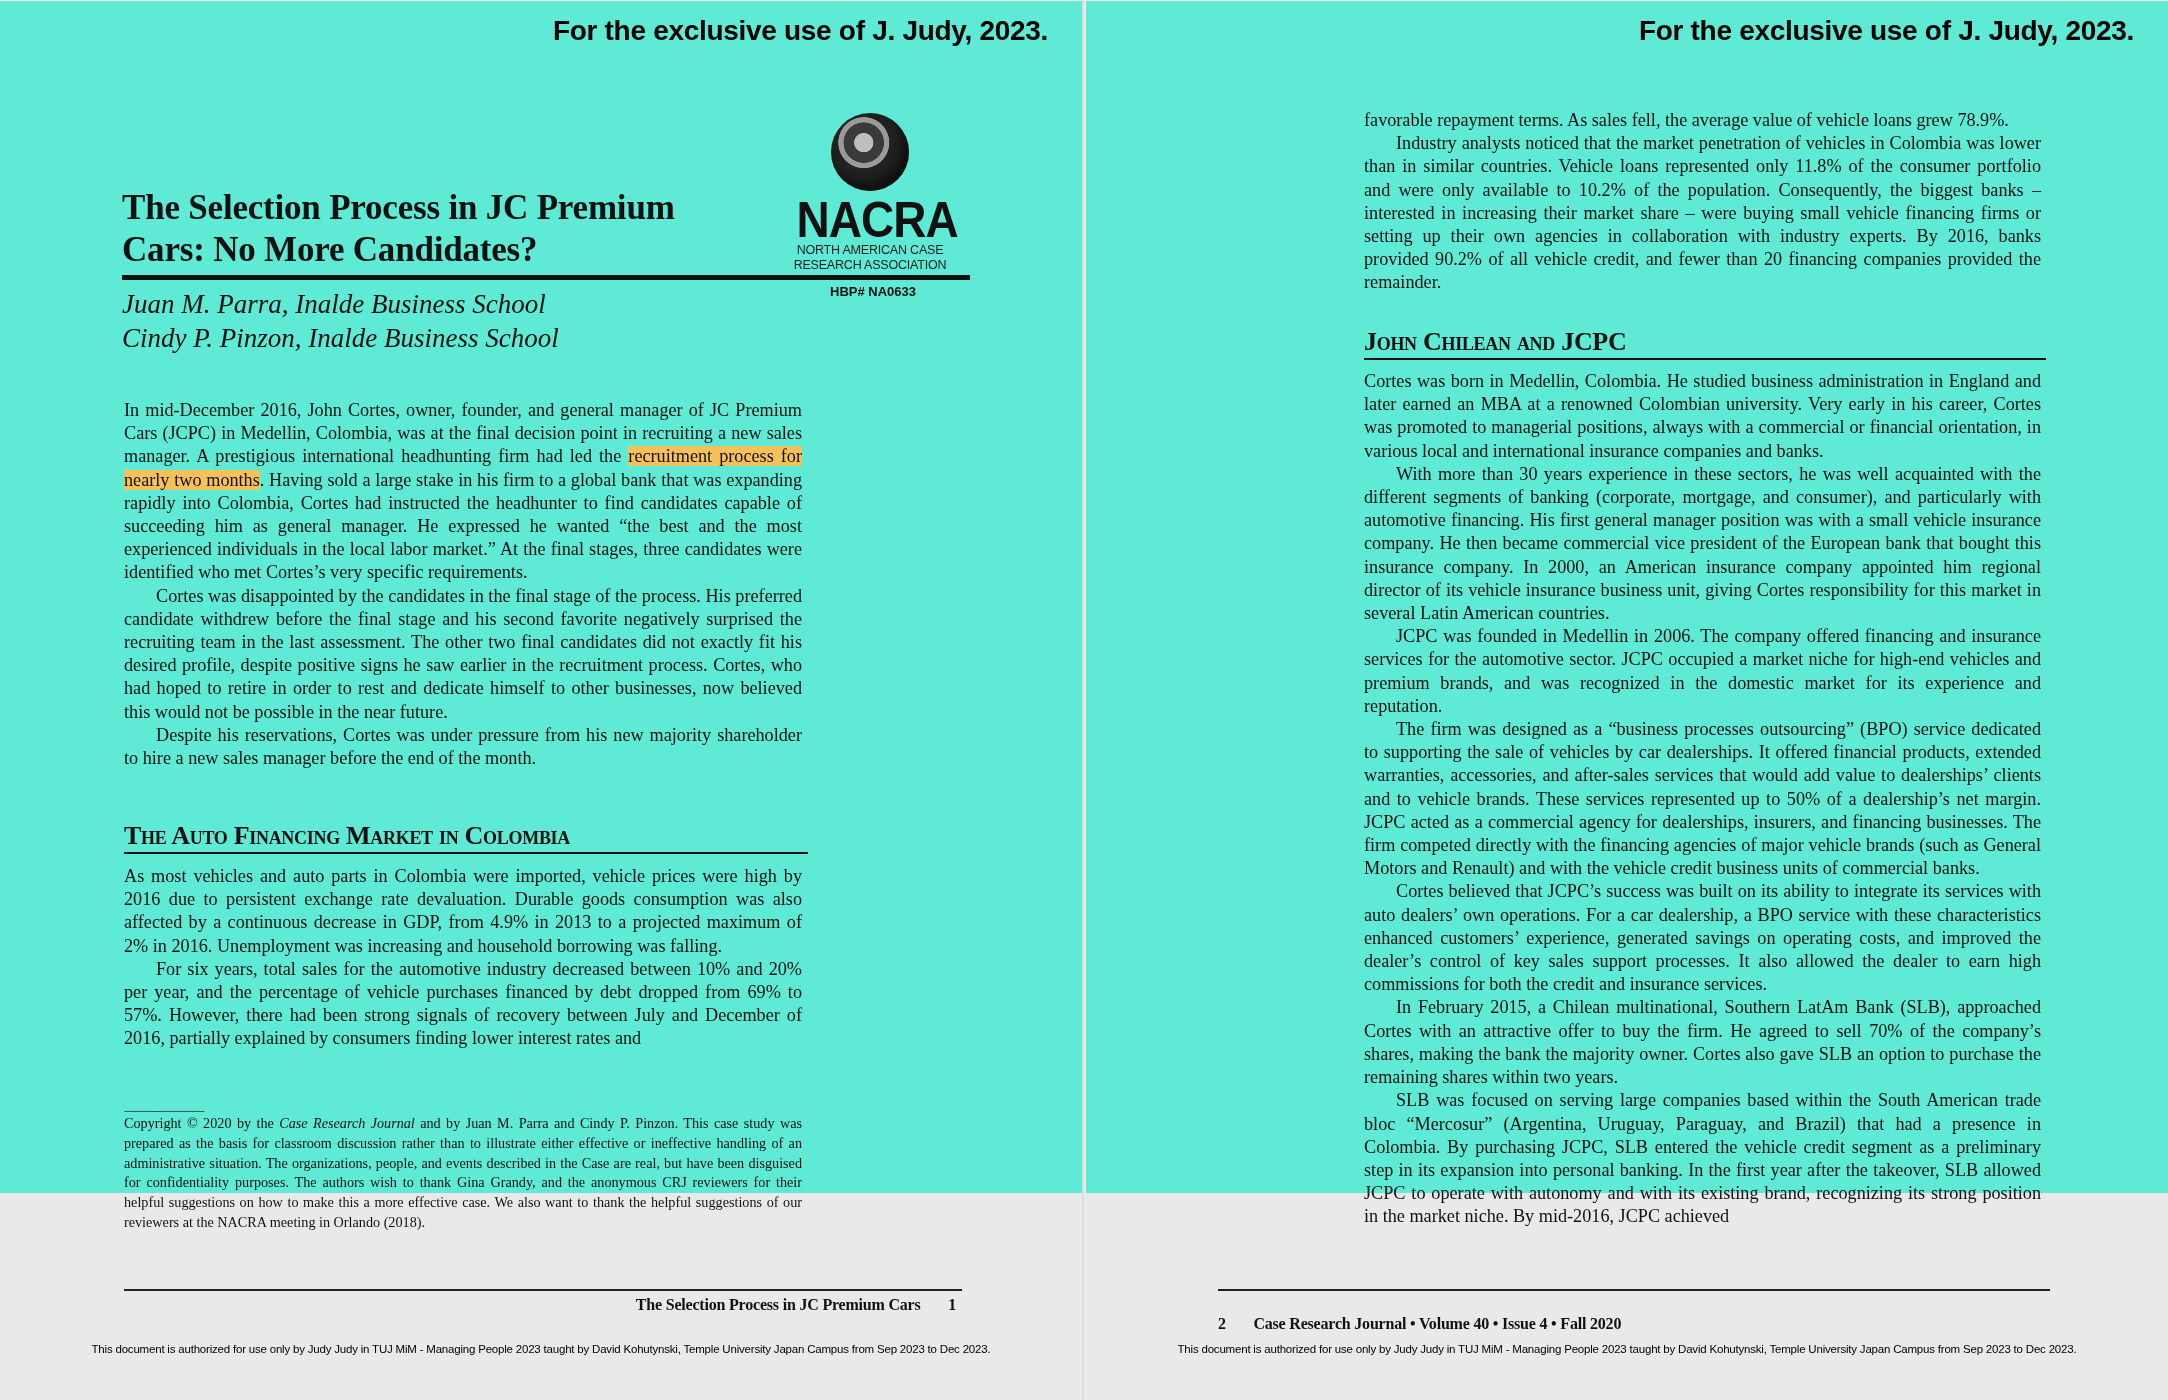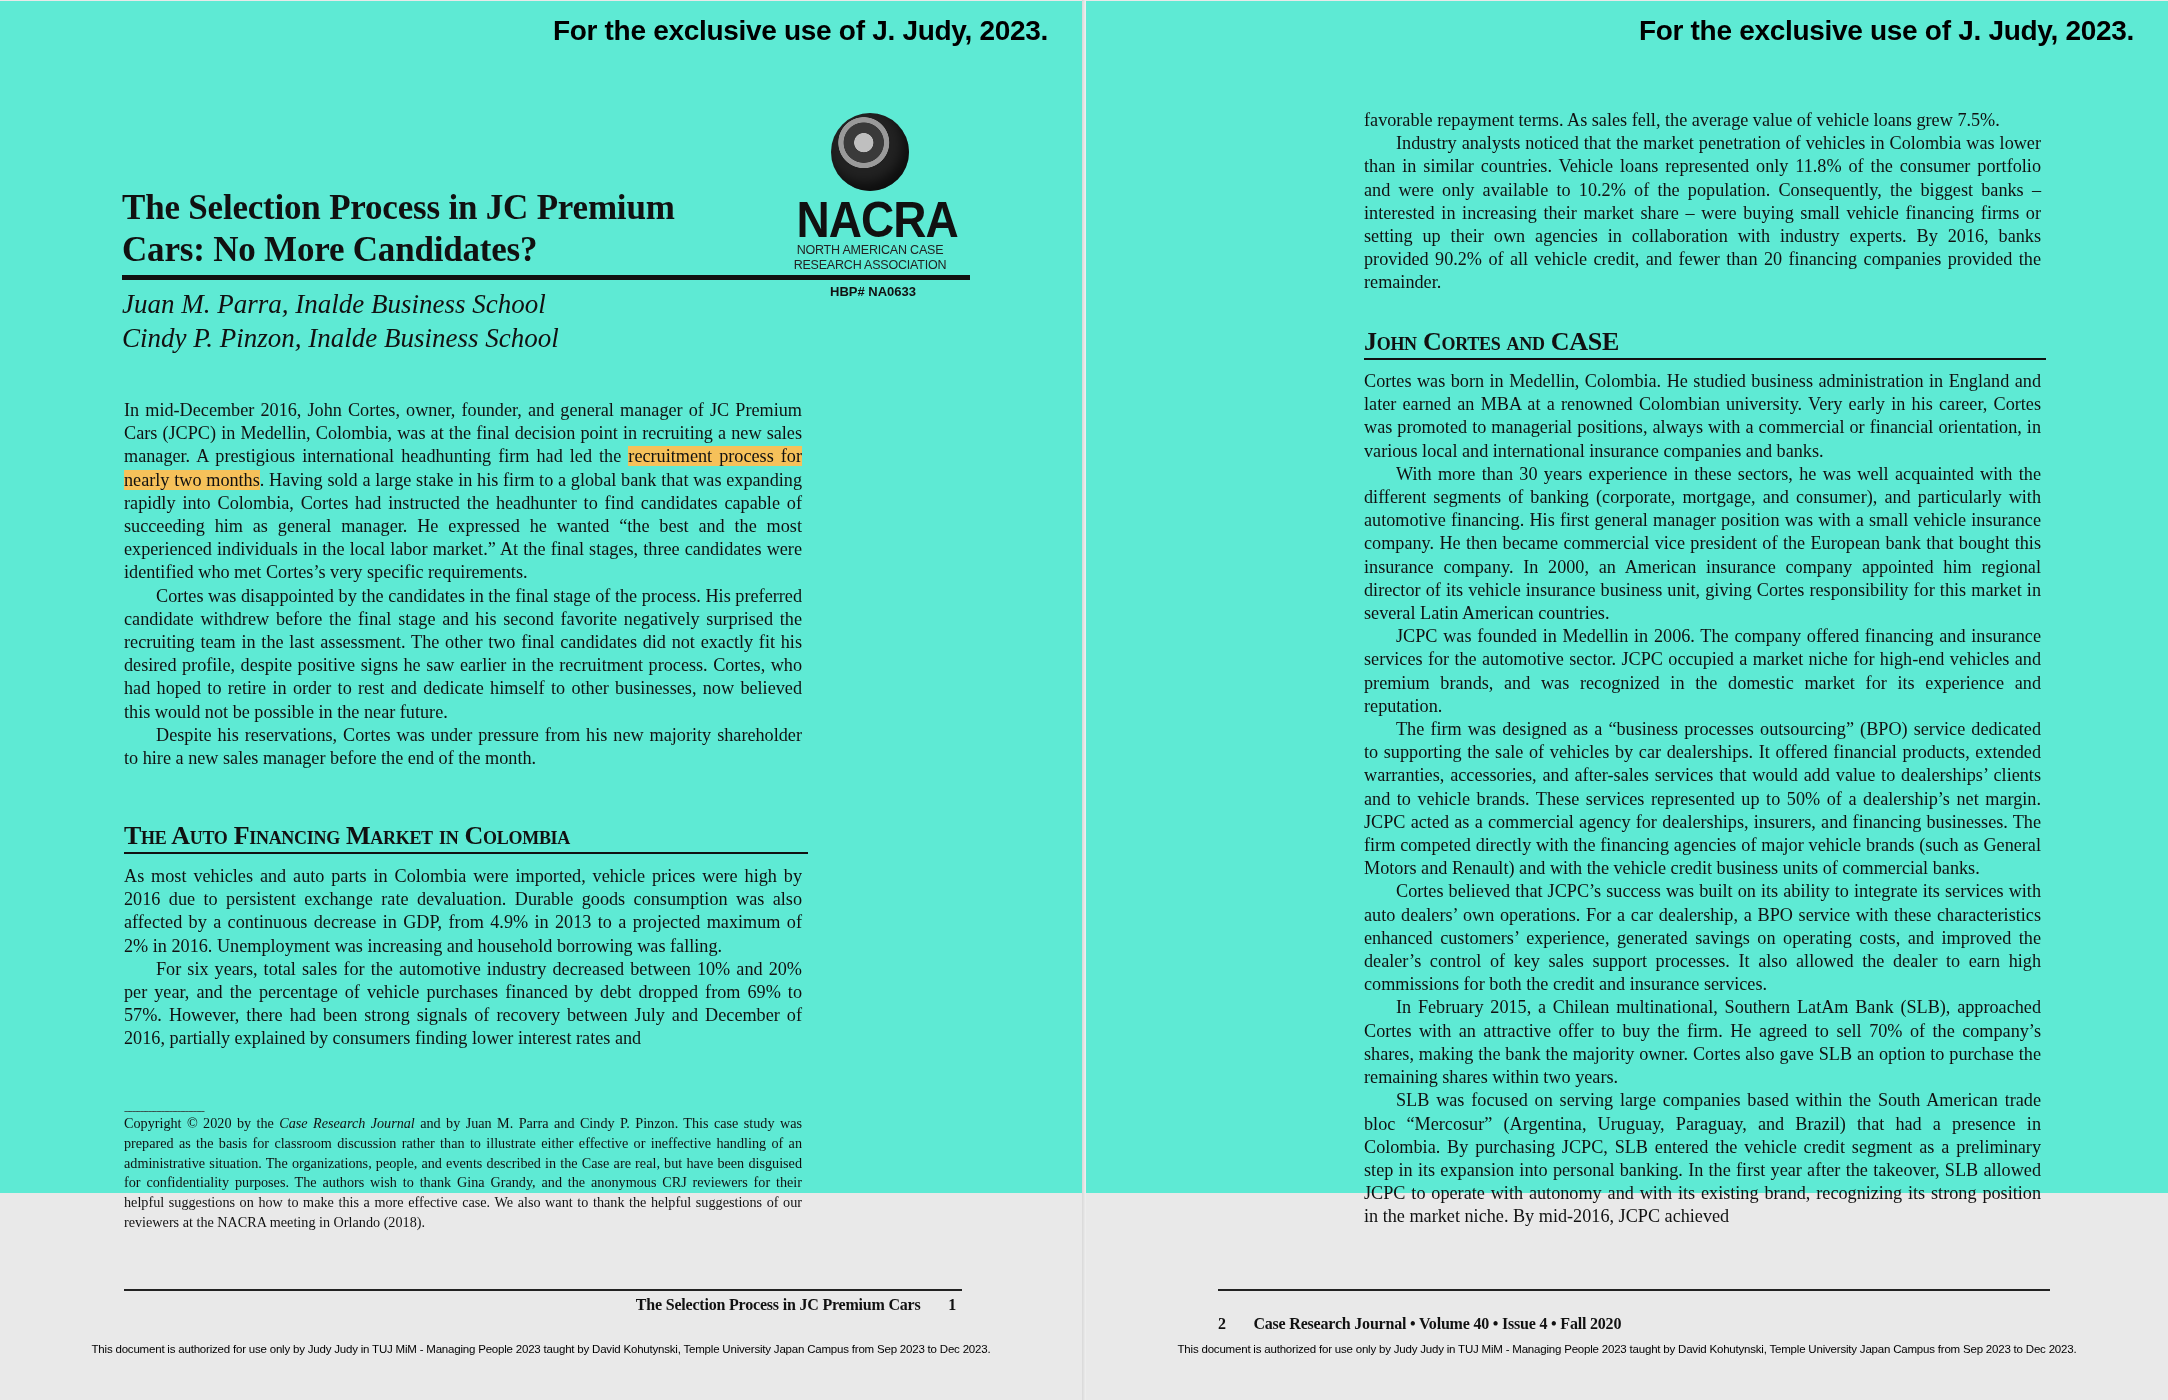--- a/index.html
+++ b/index.html
@@ -92,25 +92,25 @@
 
   <div class="auth-note">This document is authorized for use only by Judy Judy in TUJ MiM - Managing People 2023 taught by David Kohutynski, Temple University Japan Campus from Sep 2023 to Dec 2023.</div>
 </div>
 
 <div class="page-gap"></div>
 
 <div class="page" id="page-right">
   <div class="watermark">For the exclusive use of J. Judy, 2023.</div>
 
   <div class="body-text" style="left:278px; top:108px; width:677px;">
-    <p>favorable repayment terms. As sales fell, the average value of vehicle loans grew 7.5%.</p>
+    <p>favorable repayment terms. As sales fell, the average value of vehicle loans grew 78.9%.</p>
     <p class="indent">Industry analysts noticed that the market penetration of vehicles in Colombia was lower than in similar countries. Vehicle loans represented only 11.8% of the consumer portfolio and were only available to 10.2% of the population. Consequently, the biggest banks – interested in increasing their market share – were buying small vehicle financing firms or setting up their own agencies in collaboration with industry experts. By 2016, banks provided 90.2% of all vehicle credit, and fewer than 20 financing companies provided the remainder.</p>
   </div>
 
-  <div class="section-head" style="left:278px; top:326px; width:682px;">John Cortes and CASE</div>
+  <div class="section-head" style="left:278px; top:326px; width:682px;">John Chilean and JCPC</div>
 
   <div class="body-text" style="left:278px; top:369px; width:677px;">
     <p>Cortes was born in Medellin, Colombia. He studied business administration in England and later earned an MBA at a renowned Colombian university. Very early in his career, Cortes was promoted to managerial positions, always with a commercial or financial orientation, in various local and international insurance companies and banks.</p>
     <p class="indent">With more than 30 years experience in these sectors, he was well acquainted with the different segments of banking (corporate, mortgage, and consumer), and particularly with automotive financing. His first general manager position was with a small vehicle insurance company. He then became commercial vice president of the European bank that bought this insurance company. In 2000, an American insurance company appointed him regional director of its vehicle insurance business unit, giving Cortes responsibility for this market in several Latin American countries.</p>
     <p class="indent">JCPC was founded in Medellin in 2006. The company offered financing and insurance services for the automotive sector. JCPC occupied a market niche for high-end vehicles and premium brands, and was recognized in the domestic market for its experience and reputation.</p>
     <p class="indent">The firm was designed as a “business processes outsourcing” (BPO) service dedicated to supporting the sale of vehicles by car dealerships. It offered financial products, extended warranties, accessories, and after-sales services that would add value to dealerships’ clients and to vehicle brands. These services represented up to 50% of a dealership’s net margin. JCPC acted as a commercial agency for dealerships, insurers, and financing businesses. The firm competed directly with the financing agencies of major vehicle brands (such as General Motors and Renault) and with the vehicle credit business units of commercial banks.</p>
     <p class="indent">Cortes believed that JCPC’s success was built on its ability to integrate its services with auto dealers’ own operations. For a car dealership, a BPO service with these characteristics enhanced customers’ experience, generated savings on operating costs, and improved the dealer’s control of key sales support processes. It also allowed the dealer to earn high commissions for both the credit and insurance services.</p>
     <p class="indent">In February 2015, a Chilean multinational, Southern LatAm Bank (SLB), approached Cortes with an attractive offer to buy the firm. He agreed to sell 70% of the company’s shares, making the bank the majority owner. Cortes also gave SLB an option to purchase the remaining shares within two years.</p>
     <p class="indent">SLB was focused on serving large companies based within the South American trade bloc “Mercosur” (Argentina, Uruguay, Paraguay, and Brazil) that had a presence in Colombia. By purchasing JCPC, SLB entered the vehicle credit segment as a preliminary step in its expansion into personal banking. In the first year after the takeover, SLB allowed JCPC to operate with autonomy and with its existing brand, recognizing its strong position in the market niche. By mid-2016, JCPC achieved</p>
   </div>

